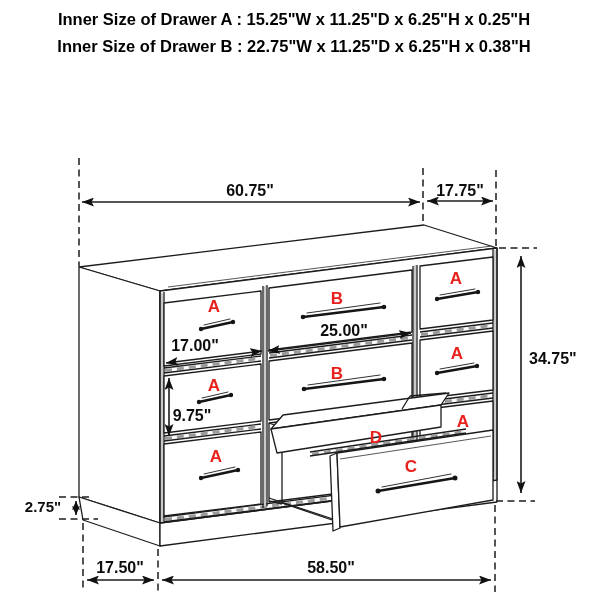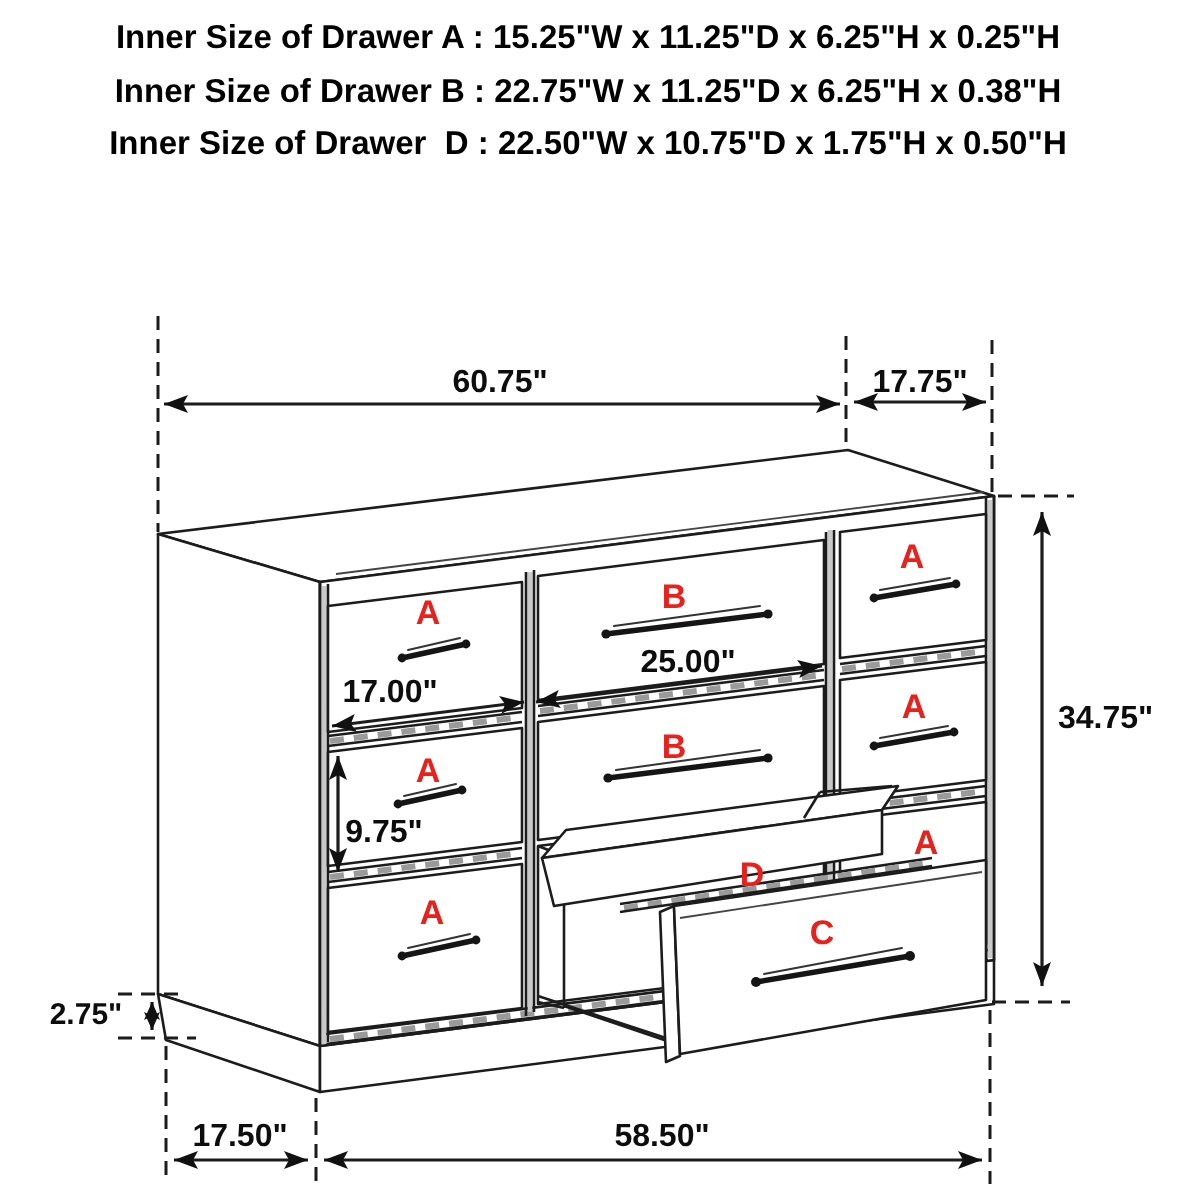--- a/index.html
+++ b/index.html
@@ -23,21 +23,20 @@
   .hbar{stroke:#151515;stroke-width:2.7;stroke-linecap:round;fill:none;}
   .hthin{stroke:#333;stroke-width:1;stroke-linecap:round;fill:none;}
   .knob{fill:#151515;}
 </style>
 </head>
 <body>
 
 <div class="header">
   <div>Inner Size of Drawer A : 15.25"W x 11.25"D x 6.25"H x 0.25"H</div>
   <div>Inner Size of Drawer B : 22.75"W x 11.25"D x 6.25"H x 0.38"H</div>
-  <div>Inner Size of Drawer  D : 22.50"W x 10.75"D x 1.75"H x 0.50"H</div>
 </div>
 
 <svg width="600" height="600" viewBox="0 0 600 600">
   <defs>
     <marker id="ah" viewBox="0 0 12 9" markerUnits="userSpaceOnUse" markerWidth="12" markerHeight="9" refX="12" refY="4.5" orient="auto-start-reverse">
       <path d="M0,0 L12,4.5 L0,9 L2.5,4.5 Z" fill="#111"></path>
     </marker>
     <marker id="ahs" viewBox="0 0 9 8" markerUnits="userSpaceOnUse" markerWidth="9" markerHeight="8" refX="9" refY="4" orient="auto-start-reverse">
       <path d="M0,0 L9,4 L0,8 L2,4 Z" fill="#111"></path>
     </marker>

